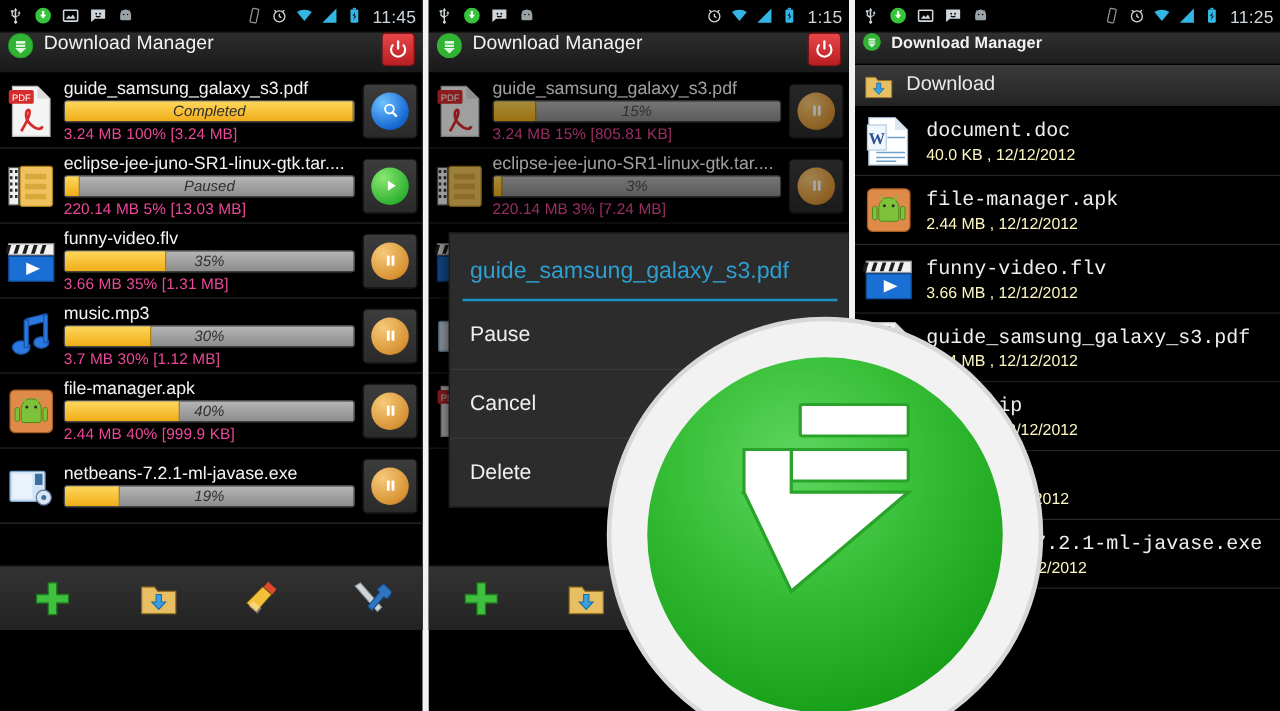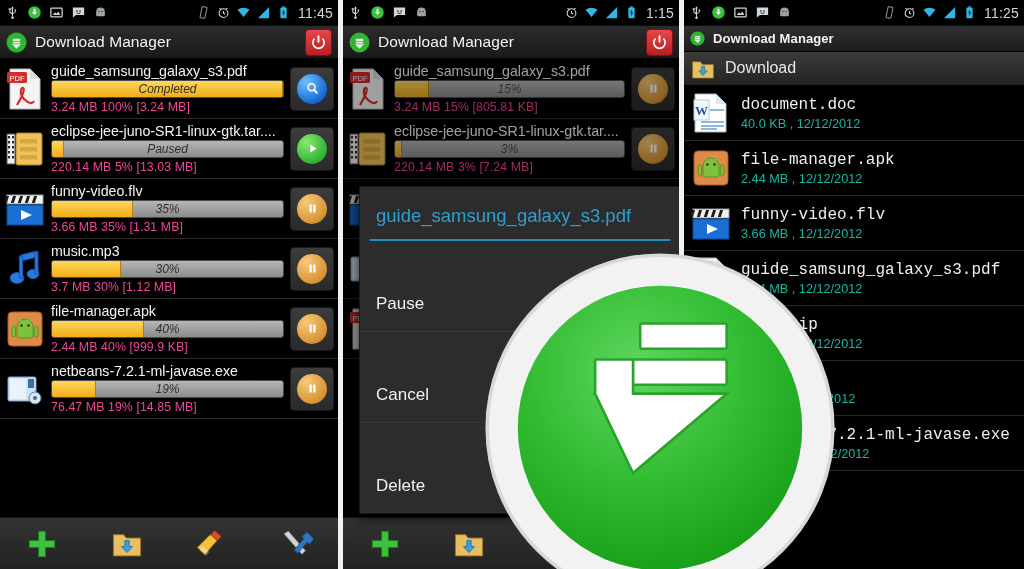--- a/index.html
+++ b/index.html
@@ -5,21 +5,21 @@
   * { margin:0; padding:0; box-sizing:border-box; }
   html,body{ background:#000; }
   body{
     width:1024px; height:569px; overflow:hidden; position:relative;
     font-family:"Liberation Sans", sans-serif;
     -webkit-font-smoothing:antialiased;
   }
   .stage{ position:absolute; inset:0; display:flex; background:#000; }
 
   
-  .panel{ position:relative; height:569px; overflow:hidden; background:#000; }
+  .panel{ position:relative; height:504px; overflow:hidden; background:#000; }
   #panel1{ width:338px; }
   .vdiv{ width:5px; height:569px; background:#f2f2f2; flex:0 0 5px; }
   #panel2{ width:336px; }
   #panel3{ width:340px; }
 
   
   .statusbar{
     height:26px; background:#000; display:flex; align-items:center;
     padding:0 5px; gap:7px; position:relative; z-index:2;
     border-bottom:1px solid #0b0b0b;
@@ -28,21 +28,21 @@
   .sb-right{ margin-left:auto; display:flex; align-items:center; gap:5px; }
   .sb-ico{ width:15px; height:15px; display:block; }
   .sb-clock{
     color:#cfd6db; font-size:14px; letter-spacing:.2px; padding-left:2px;
     font-family:"Liberation Sans", sans-serif;
   }
 
   
   .titlebar{
     height:33px; background:linear-gradient(#2c2c2c,#191919);
-    display:flex; align-items:center; padding:0 6px; gap:8px;
+    display:flex; align-items:flex-start; padding:0 6px; gap:8px;
     border-bottom:1px solid #000; position:relative; z-index:2;
   }
   .titlebar.small{ height:26px; background:linear-gradient(#303030,#1d1d1d); }
   .app-logo{ width:21px; height:21px; flex:0 0 21px; }
   .titlebar.small .app-logo{ width:15px; height:15px; flex:0 0 15px; }
   .title-text{ color:#f2f2f2; font-size:15.5px; letter-spacing:.1px; }
   .titlebar.small .title-text{ font-size:13px; font-weight:bold; }
   .powerbtn{
     margin-left:auto; width:27px; height:27px; border-radius:4px;
     background:linear-gradient(#e8464a,#b81f22);
@@ -92,21 +92,21 @@
   .circ.green{ background:radial-gradient(circle at 32% 28%, #8ae870, #31b434 70%, #1d8424); }
   .circ.orange{ background:radial-gradient(circle at 32% 28%, #f7c97a, #d89435 70%, #a8661a); }
   .circ svg{ width:15px; height:15px; }
 
   
   .br-row{
     display:flex; align-items:center; gap:9px; padding:4px 6px;
     border-bottom:1px solid #272727; height:55px; background:#000;
   }
   .br-name{ color:#efefef; font-size:16px; line-height:19px; white-space:nowrap;font-family:Liberation Mono, monospace; }
-  .br-meta{ color:#14b8a6; font-size:12.7px; margin-top:2px; }
+  .br-meta{ color:#fef9c3; font-size:12.7px; margin-top:2px; }
 
   
   .toolbar{
     position:absolute; left:0; right:0; bottom:0; height:52px;
     background:linear-gradient(#333333,#222222); border-top:1px solid #101010;
     display:flex; align-items:center; justify-content:space-around; z-index:3;
   }
   .tb-item{ width:50px; height:42px; display:flex; align-items:center; justify-content:center; }
   .tb-item svg{ width:34px; height:34px; }
   .dialog{
@@ -116,21 +116,20 @@
     box-shadow:0 3px 14px rgba(0,0,0,.8);
   }
   .dlg-title{
     color:#2f9fd0; font-size:18.5px; padding:18px 16px 12px 16px;
     white-space:nowrap; overflow:hidden;
   }
   .dlg-rule{ height:2px; background:#1a8fc4; margin:0 10px; }
   .dlg-item{
     color:#f0f0f0; font-size:17px; padding:17px 16px;
     border-bottom:1px solid #393939;
-    margin-top:36px;
   }
   .dlg-item:last-child{ border-bottom:none; }
 
   
   .biglogo{
     position:absolute; left:480px; top:248px; width:360px; height:360px;
     z-index:20; pointer-events:none;
   }
   .biglogo svg{ width:100%; height:100%; display:block; }
 
@@ -376,21 +375,20 @@
               <circle cx="30" cy="31" r="6" fill="#d9e6f2" stroke="#64799a"></circle>
               <circle cx="30" cy="31" r="2" fill="#3d6f9e"></circle>
             </svg>
           </span>
           <div class="dl-mid">
             <div class="fname">netbeans-7.2.1-ml-javase.exe</div>
             <div class="pbar">
               <div class="pfill" style="width: 19%;"></div>
               <div class="plabel">19%</div>
             </div>
-            <div class="pmeta">76.47 MB  19% [14.85 MB]</div>
           </div>
           <div class="actbtn">
             <div class="circ orange">
               <svg viewBox="0 0 24 24">
                 <rect x="7.2" y="5.5" width="3.6" height="13" rx="1" fill="#fff"></rect>
                 <rect x="13.2" y="5.5" width="3.6" height="13" rx="1" fill="#fff"></rect>
               </svg>
             </div>
           </div>
         </div>

